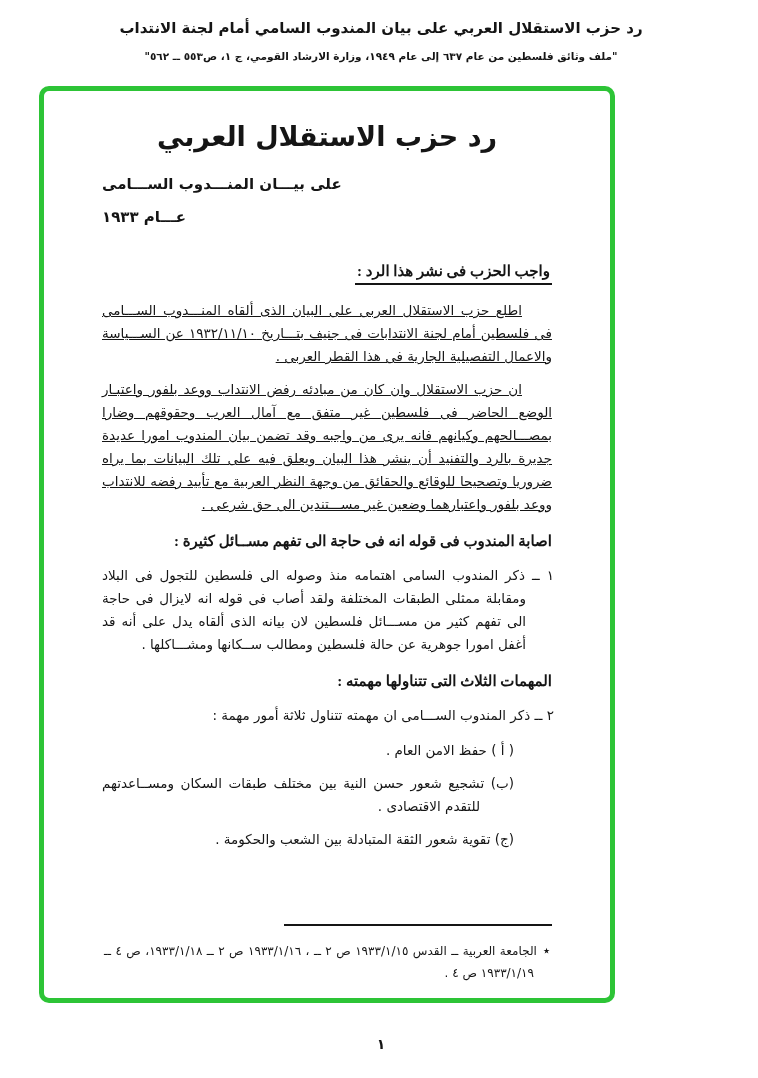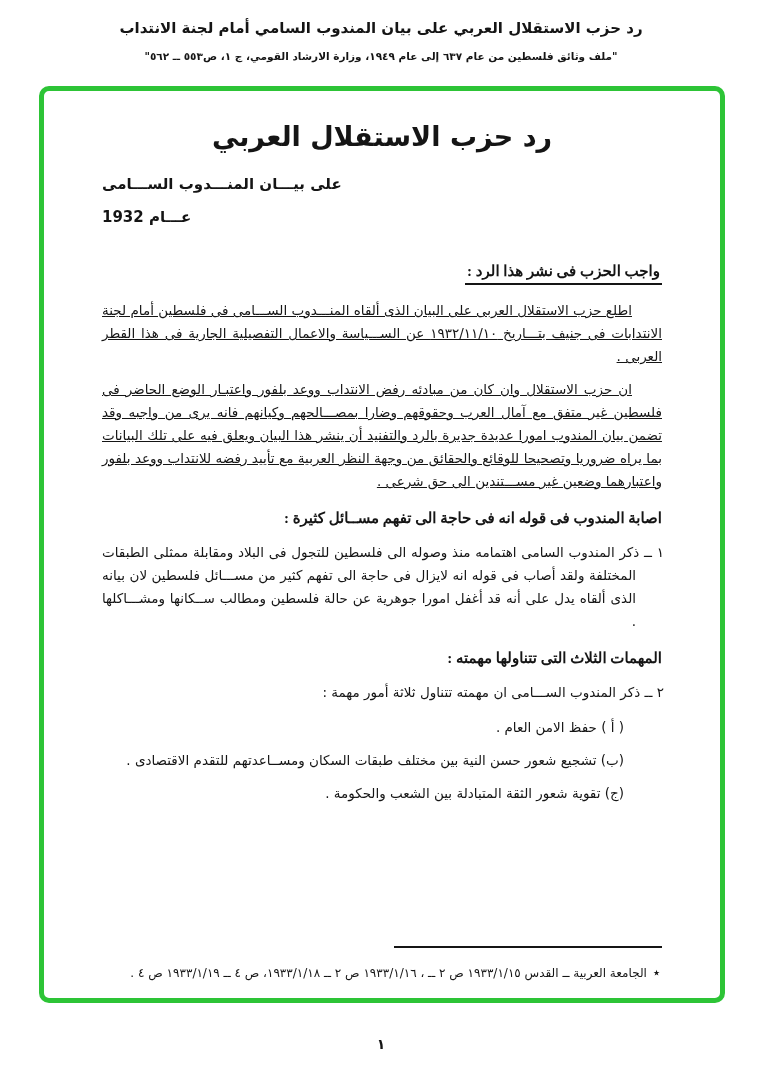--- a/index.html
+++ b/index.html
@@ -22,21 +22,21 @@
     letter-spacing:0;
   }
   .hdr-src {
     font-size:10.5px;
     margin-top:9px;
     font-weight:bold;
   }
   .frame {
     position:absolute;
     left:37px; top:84px;
-    width:686px; height:917px;
+    width:576px; height:917px;
     border:5px solid #2dc436;
     border-radius:10px;
     background:#fff;
     padding:20px 56px 0 56px;
     direction:rtl;
   }
   .doc-title {
     text-align:center;
     font-size:27px;
     font-weight:bold;
@@ -123,21 +123,21 @@
 <div class="hdr">
   <div class="hdr-title">رد حزب الاستقلال العربي على بيان المندوب السامي أمام لجنة الانتداب</div>
   <div class="hdr-src">"ملف وثائق فلسطين من عام ٦٣٧ إلى عام ١٩٤٩، وزارة الارشاد القومي، ج ١، ص٥٥٣ ــ ٥٦٢"</div>
 </div>
 
 <div class="frame" style="border-color: rgb(45, 196, 54);">
 
   <div class="doc-title">رد حزب الاستقلال العربي</div>
 
   <div class="subtitle">على بيـــان المنـــدوب الســـامى</div>
-  <div class="subtitle last">عـــام 1932</div>
+  <div class="subtitle last">عـــام ١٩٣٣</div>
 
   <div class="sec-heading">
     <span class="u">واجب الحزب فى نشر هذا الرد :</span>
   </div>
 
   <p class="para">اطلع حزب الاستقلال العربى على البيان الذى ألقاه المنـــدوب الســـامى فى فلسطين أمام لجنة الانتدابات فى جنيف بتـــاريخ ١٩٣٢/١١/١٠ عن الســـياسة والاعمال التفصيلية الجارية فى هذا القطر العربى .</p>
   <p class="para">ان حزب الاستقلال وان كان من مبادئه رفض الانتداب ووعد بلفور واعتبـار الوضع الحاضر فى فلسطين غير متفق مع آمال العرب وحقوقهم وضارا بمصـــالحهم وكيانهم فانه يرى من واجبه وقد تضمن بيان المندوب امورا عديدة جديرة بالرد والتفنيد أن ينشر هذا البيان ويعلق فيه على تلك البيانات بما يراه ضروريا وتصحيحا للوقائع والحقائق من وجهة النظر العربية مع تأييد رفضه للانتداب ووعد بلفور واعتبارهما وضعين غير مســـتندين الى حق شرعى .</p>
 
   <div class="sec-heading">اصابة المندوب فى قوله انه فى حاجة الى تفهم مســائل كثيرة :</div>
 

